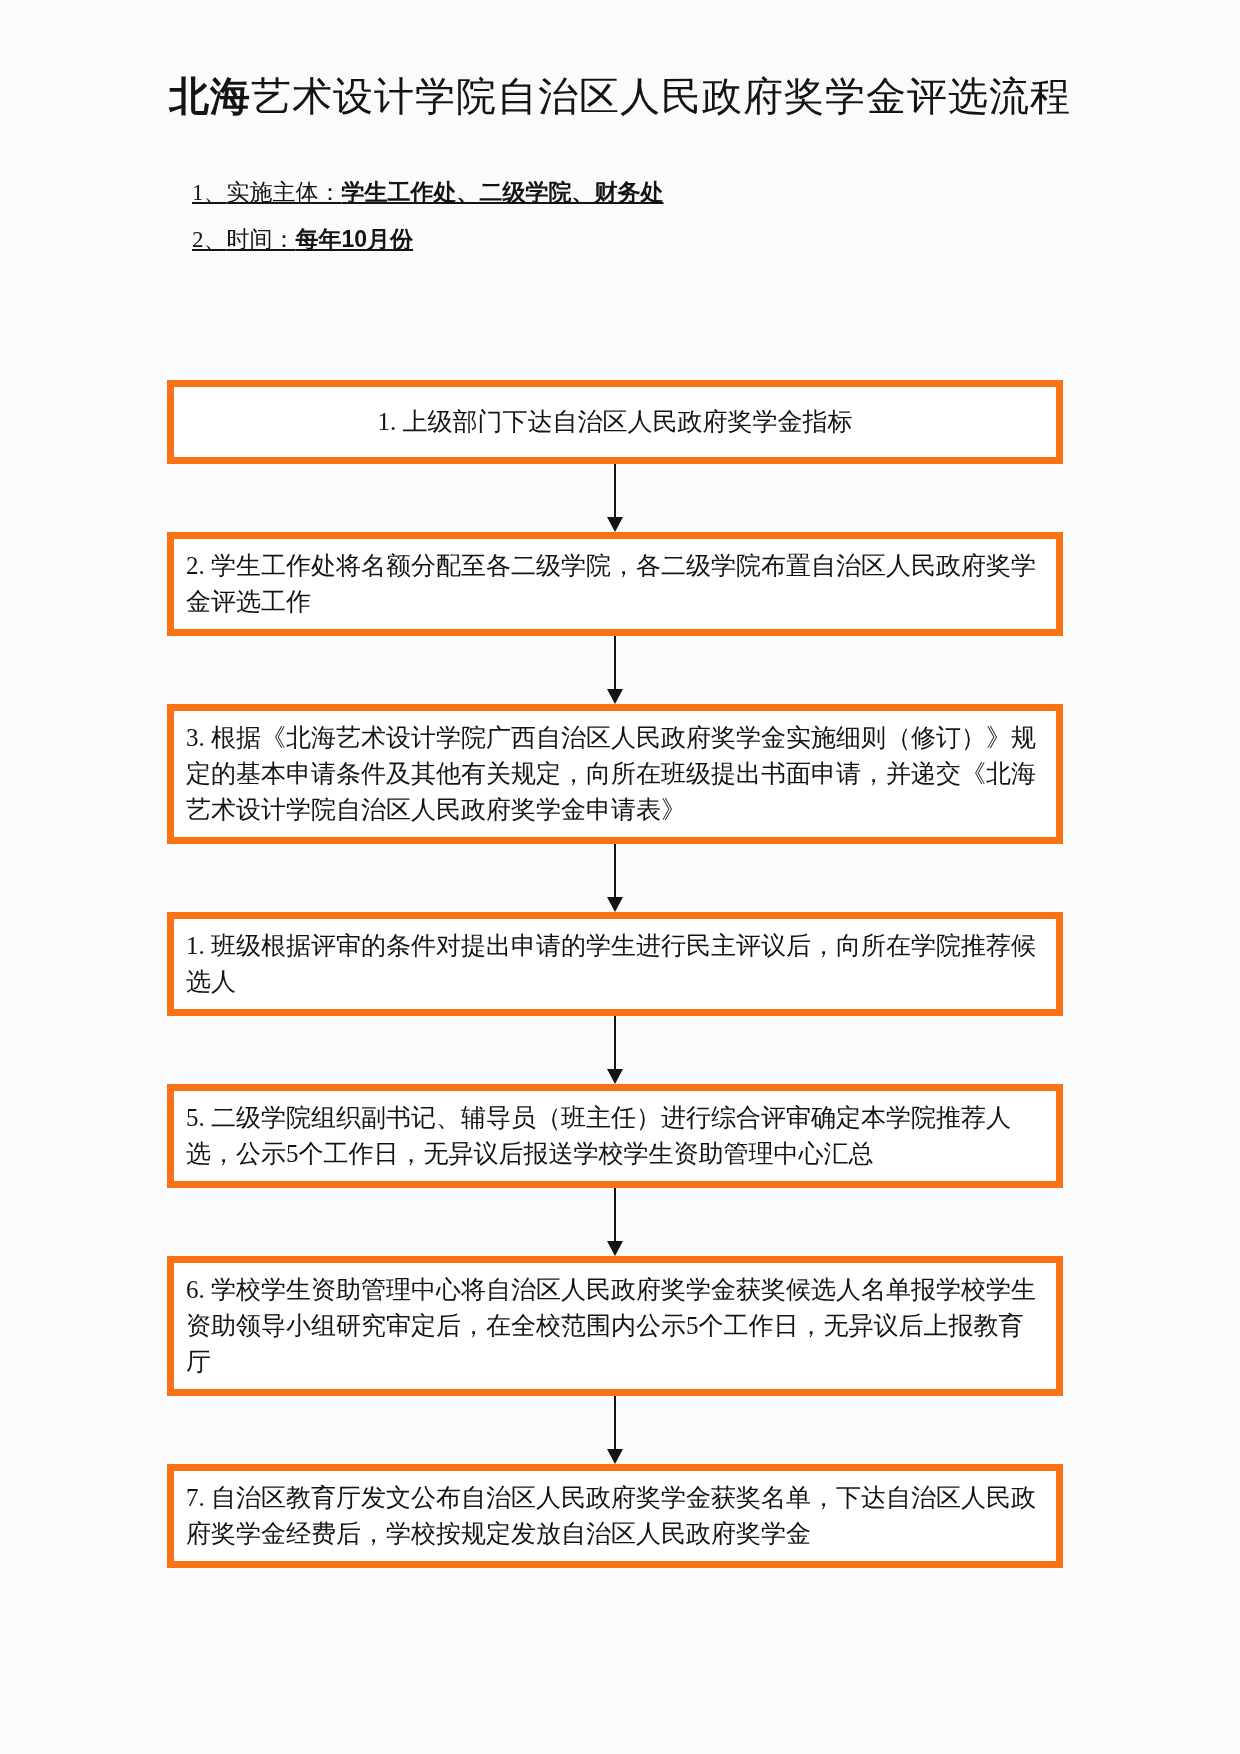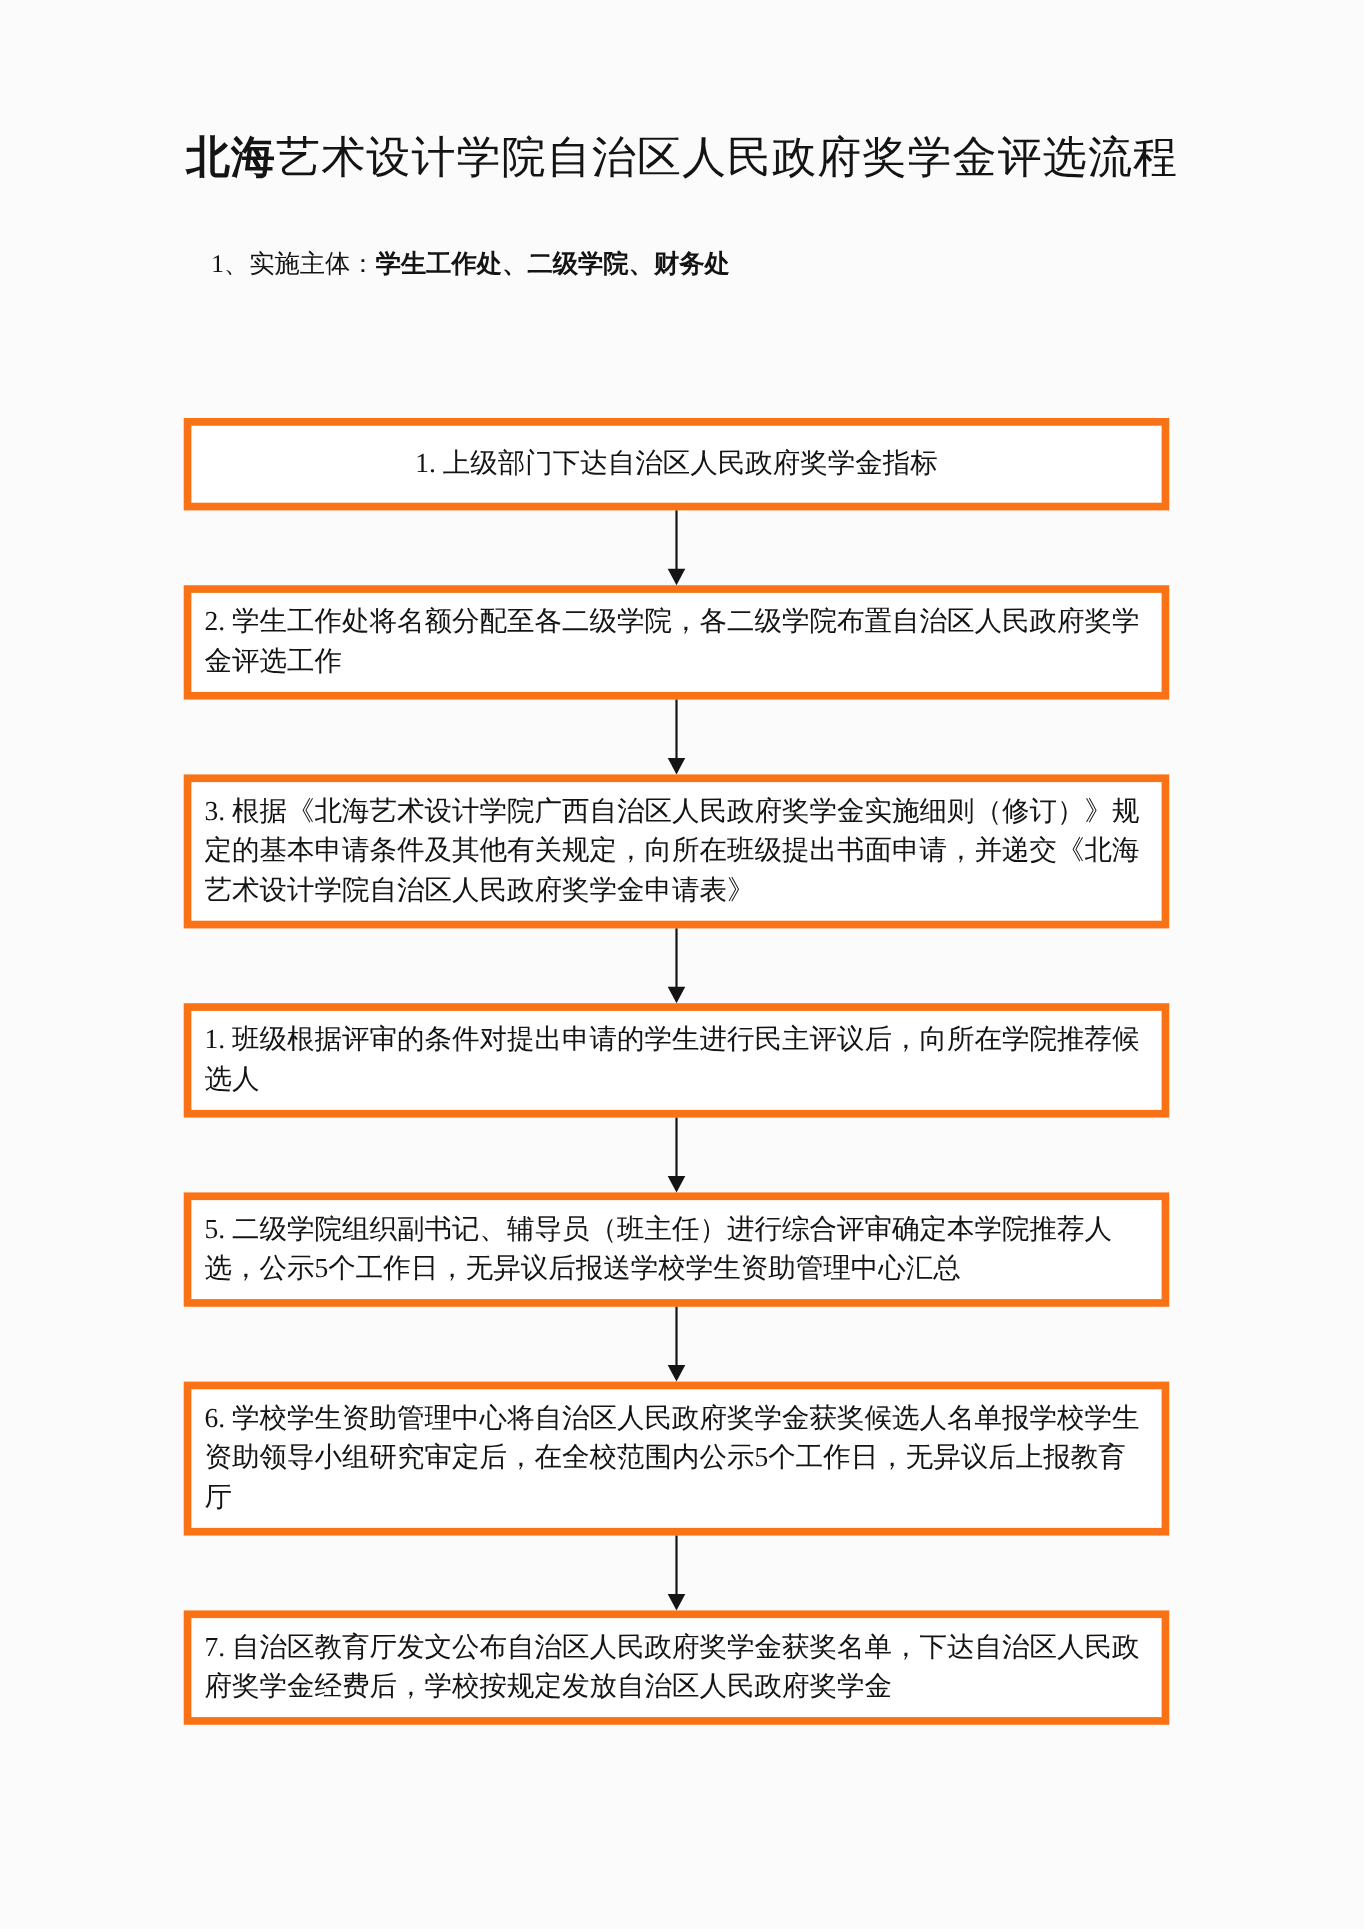--- a/index.html
+++ b/index.html
@@ -10,36 +10,37 @@
   .page {
     position: relative;
     width: 1240px;
     height: 1754px;
     margin: 0 auto;
     background: #fbfbfb;
     color: #141414;
     font-family: "Liberation Serif", "DejaVu Serif", serif;
     overflow: hidden;
     box-sizing: border-box;
-    padding-top: 119px;
+    padding-top: 72px;
   }
   .doc-title {
     width: 100%;
     text-align: center;
     font-family: "Liberation Sans", "DejaVu Sans", sans-serif;
     font-size: 40px;
     line-height: 48px;
     letter-spacing: 1px;
     white-space: nowrap;
   }
   .doc-title .title-bold { font-weight: 700; }
   .doc-title .title-rest { font-weight: 400; }
 
   .intro {
     margin: 58px 0 0 192px;
+    text-decoration: underline;
   }
   .intro-item {
     font-size: 23px;
     line-height: 28px;
     margin-bottom: 18px;
     white-space: nowrap;
   }
   .intro-item .intro-num,
   .intro-item .intro-label {
     font-family: "Liberation Serif", "DejaVu Serif", serif;
@@ -98,20 +99,23 @@
 <div class="page">
 
   <div class="doc-title">
     <span class="title-bold">北海</span><span class="title-rest">艺术设计学院自治区人民政府奖学金评选流程</span>
   </div>
 
   <div class="intro">
     <div class="intro-item">
       <span class="intro-num">1、</span><span class="intro-label">实施主体：</span><span class="intro-value">学生工作处、二级学院、财务处</span>
     </div>
+    <div class="intro-item">
+      <span class="intro-num">2、</span><span class="intro-label">时间：</span><span class="intro-value">每年10月份</span>
+    </div>
   </div>
 
   <div class="flowchart">
 
     <div class="flow-box center-text">1. 上级部门下达自治区人民政府奖学金指标</div>
 
     <div class="flow-arrow">
       <div class="arrow-line"></div>
       <div class="arrow-head"></div>
     </div>

